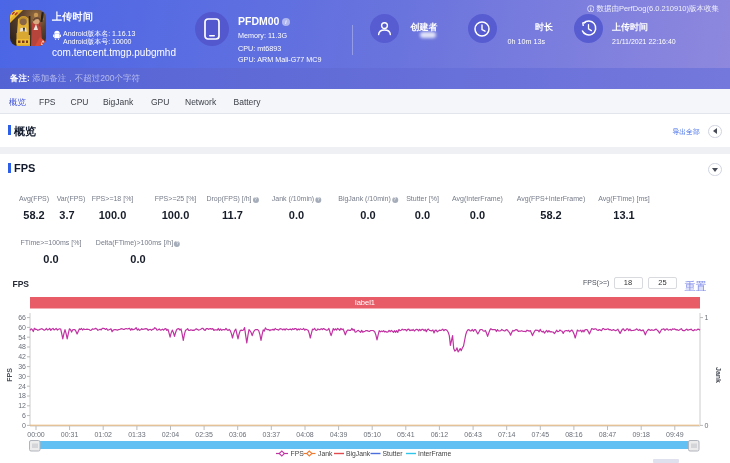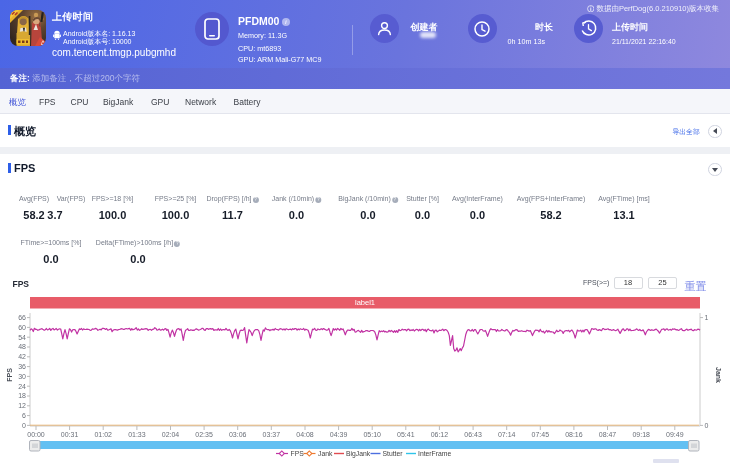--- a/index.html
+++ b/index.html
@@ -140,21 +140,21 @@
   </div>
 <div class="panel" style="top:154px;height:309px"></div>
 <div class="bbar" style="top:163px"></div>
 <div class="ptitle" style="top:161.5px">FPS</div>
 <div class="cbtn" style="left:708.3px;top:162.8px">
     <div class="tri" style="border-width:4.2px 3px 0 3px;border-color:#454a55 transparent transparent transparent;margin-top:1px"></div>
   </div>
 <div class="slabel" style="left:34px;top:194.5px">Avg(FPS)</div>
 <div class="sval" style="left:34px;top:209px">58.2</div>
 <div class="slabel" style="left:71px;top:194.5px">Var(FPS)</div>
-<div class="sval" style="left:55px;top:209px">3.7</div>
+<div class="sval" style="left:67px;top:209px">3.7</div>
 <div class="slabel" style="left:112.5px;top:194.5px">FPS&gt;=18 [%]</div>
 <div class="sval" style="left:112.5px;top:209px">100.0</div>
 <div class="slabel" style="left:175.5px;top:194.5px">FPS&gt;=25 [%]</div>
 <div class="sval" style="left:175.5px;top:209px">100.0</div>
 <div class="slabel" style="left:232.5px;top:194.5px">Drop(FPS) [/h]<span class="qm">?</span></div>
 <div class="sval" style="left:232.5px;top:209px">11.7</div>
 <div class="slabel" style="left:296.5px;top:194.5px">Jank (/10min)<span class="qm">?</span></div>
 <div class="sval" style="left:296.5px;top:209px">0.0</div>
 <div class="slabel" style="left:368px;top:194.5px">BigJank (/10min)<span class="qm">?</span></div>
 <div class="sval" style="left:368px;top:209px">0.0</div>

